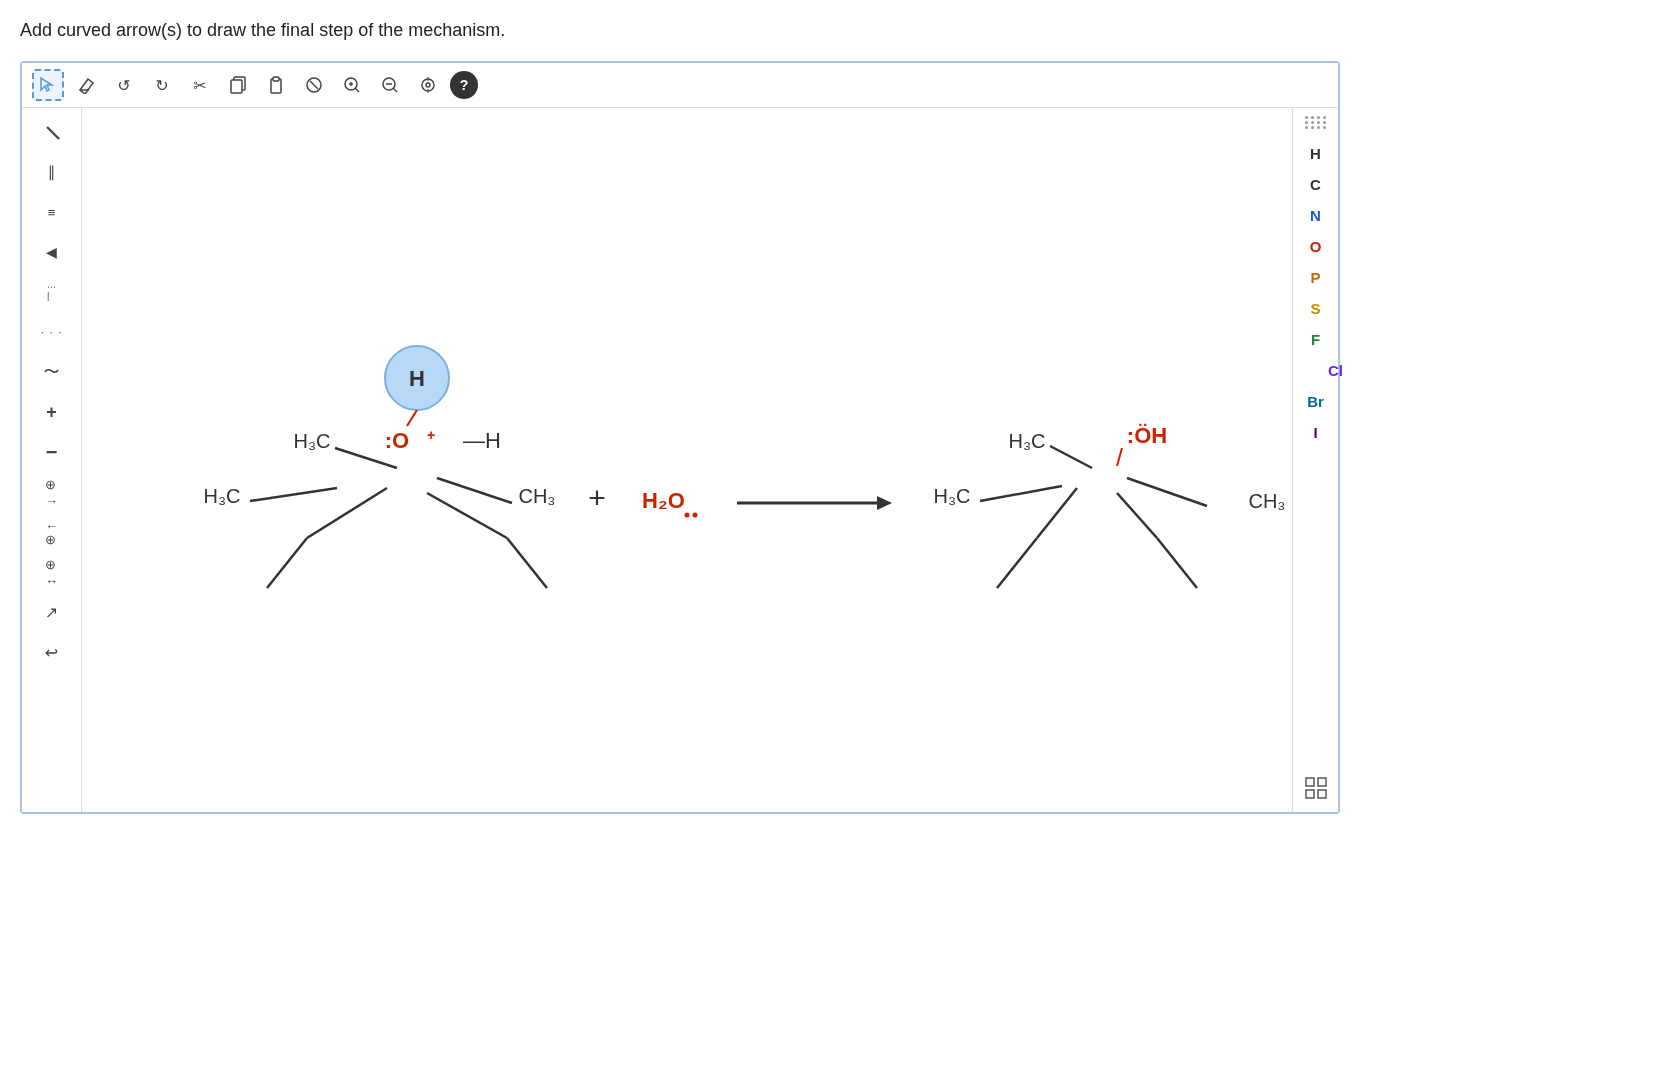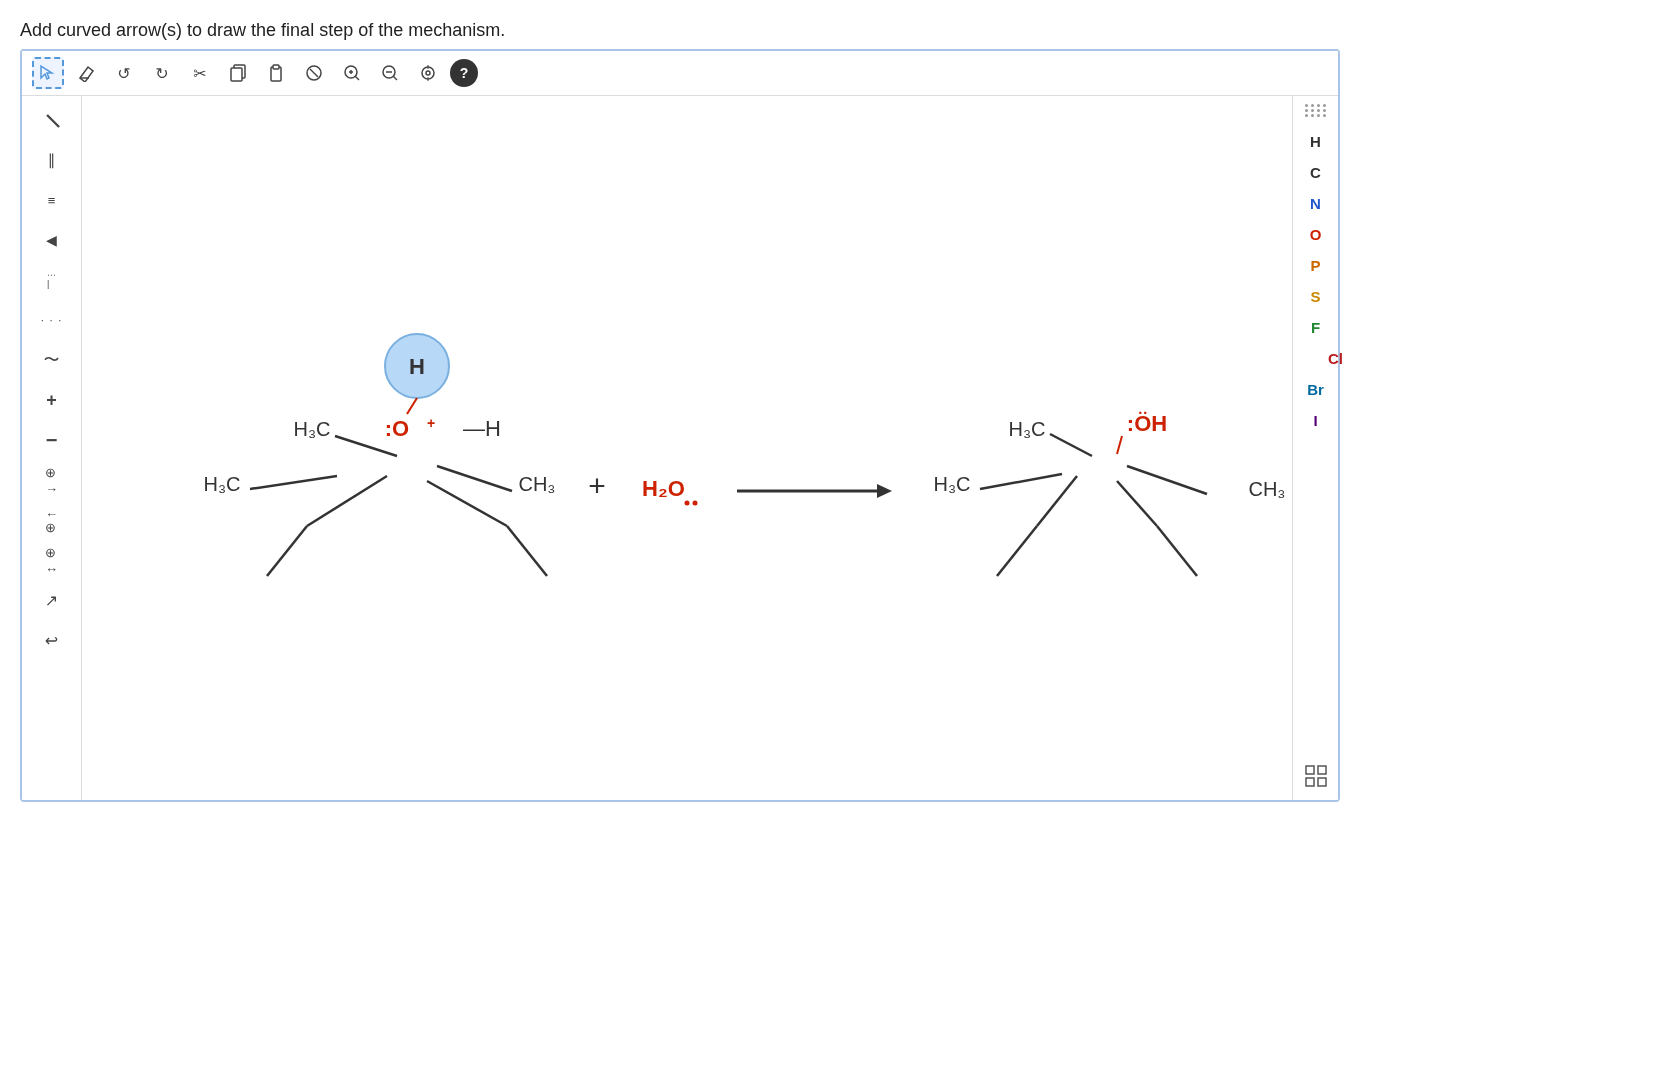--- a/index.html
+++ b/index.html
@@ -4,21 +4,21 @@
   <style>
     * { box-sizing: border-box; margin: 0; padding: 0; }
     body {
       font-family: Arial, sans-serif;
       background: #fff;
       padding: 20px;
       color: #333;
     }
     .page-instruction {
       font-size: 18px;
-      margin-bottom: 8px;
+      margin-bottom: 20px;
       color: #222;
     }
     .editor-container {
       border: 2px solid #aac4e8;
       border-radius: 4px;
       background: #fff;
       display: flex;
       flex-direction: column;
       width: 100%;
       max-width: 1320px;
@@ -97,21 +97,21 @@
       cursor: pointer;
       padding: 2px 4px;
     }
     .color-H { color: #333; }
     .color-C { color: #333; }
     .color-N { color: #2255cc; }
     .color-O { color: #cc2200; }
     .color-P { color: #cc6600; }
     .color-S { color: #cc8800; }
     .color-F { color: #228833; }
-    .color-Cl { color: #b91c1c; margin-left: 40px; }
+    .color-Cl { color: #6d28d9; margin-left: 40px; }
     .color-Br { color: #0369a1; }
     .color-I { color: #550077; }
 
     
     .chem-canvas {
       width: 100%;
       height: 700px;
     }
   </style>
 </head>

